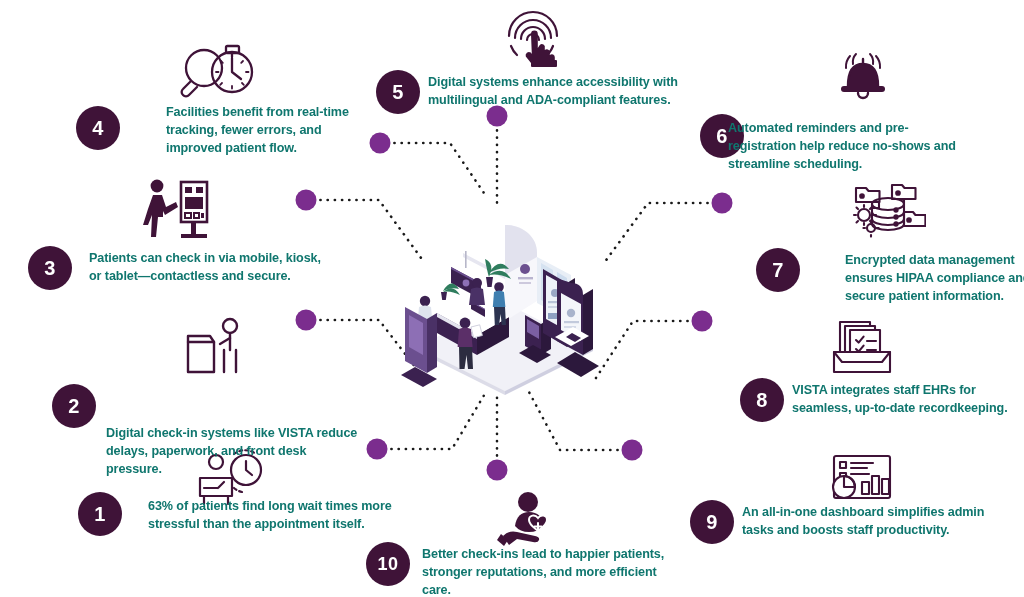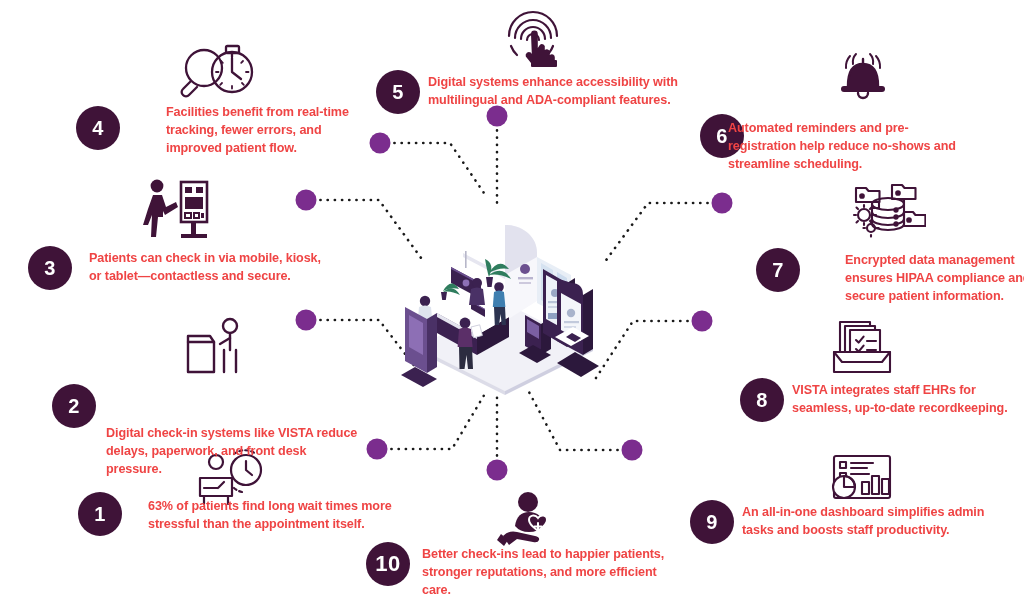--- a/index.html
+++ b/index.html
@@ -22,26 +22,26 @@
   .badge{
     position:absolute;
     width:44px;height:44px;border-radius:50%;
     background:#3f1338;
     color:#ffffff;
     display:flex;align-items:center;justify-content:center;
     font-size:20px;font-weight:bold;
     letter-spacing:.5px;
     line-height:1;
   }
-  .badge.wide{font-size:22px;}
+  .badge.wide{font-size:18px;}
   .item-text{
     position:absolute;
     font-size:12.6px;
     line-height:1.42;
-    color:#ef4444;
+    color:#0f766e;
     font-weight:600;
     letter-spacing:-0.1px;
   }
 
   
   .ico{display:block;}
 </style>
 </head>
 <body>
 

